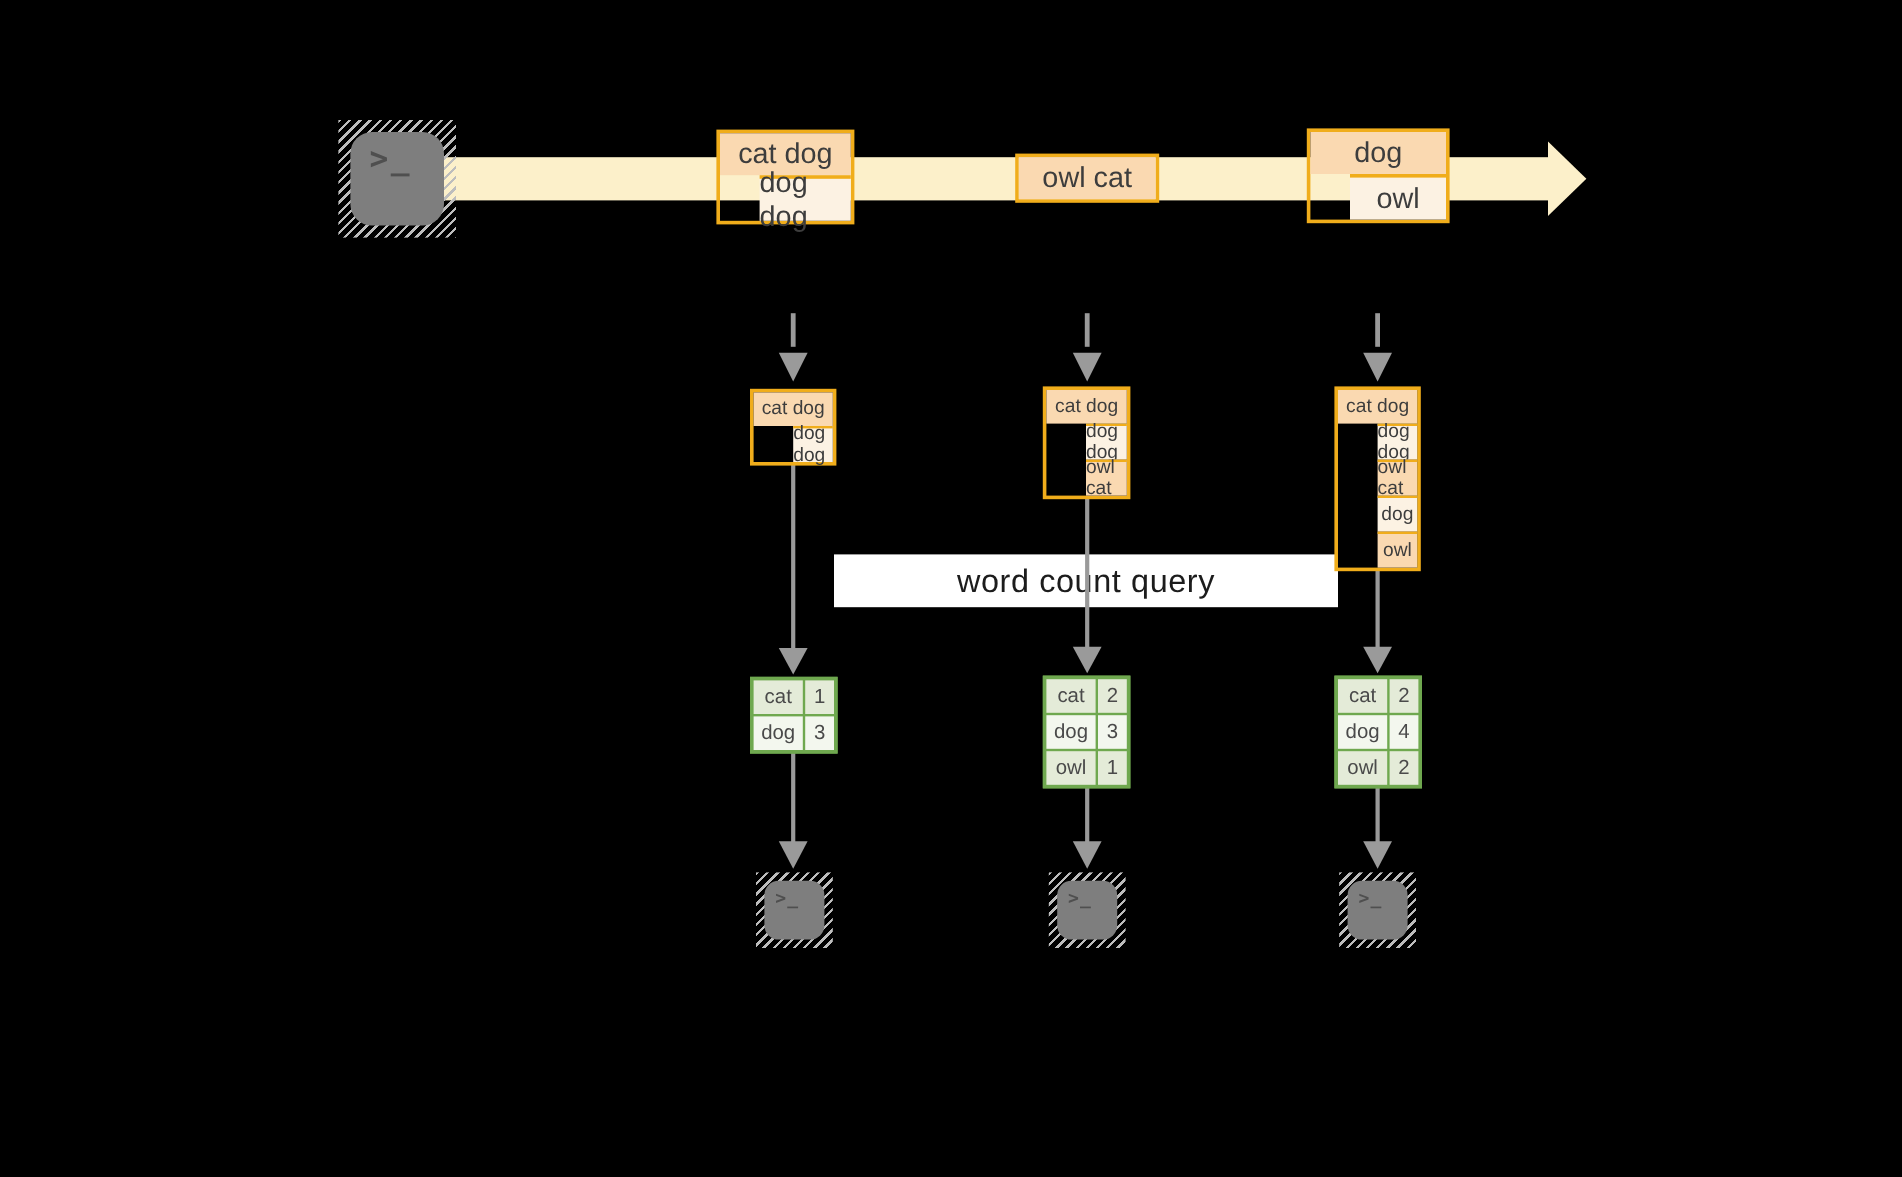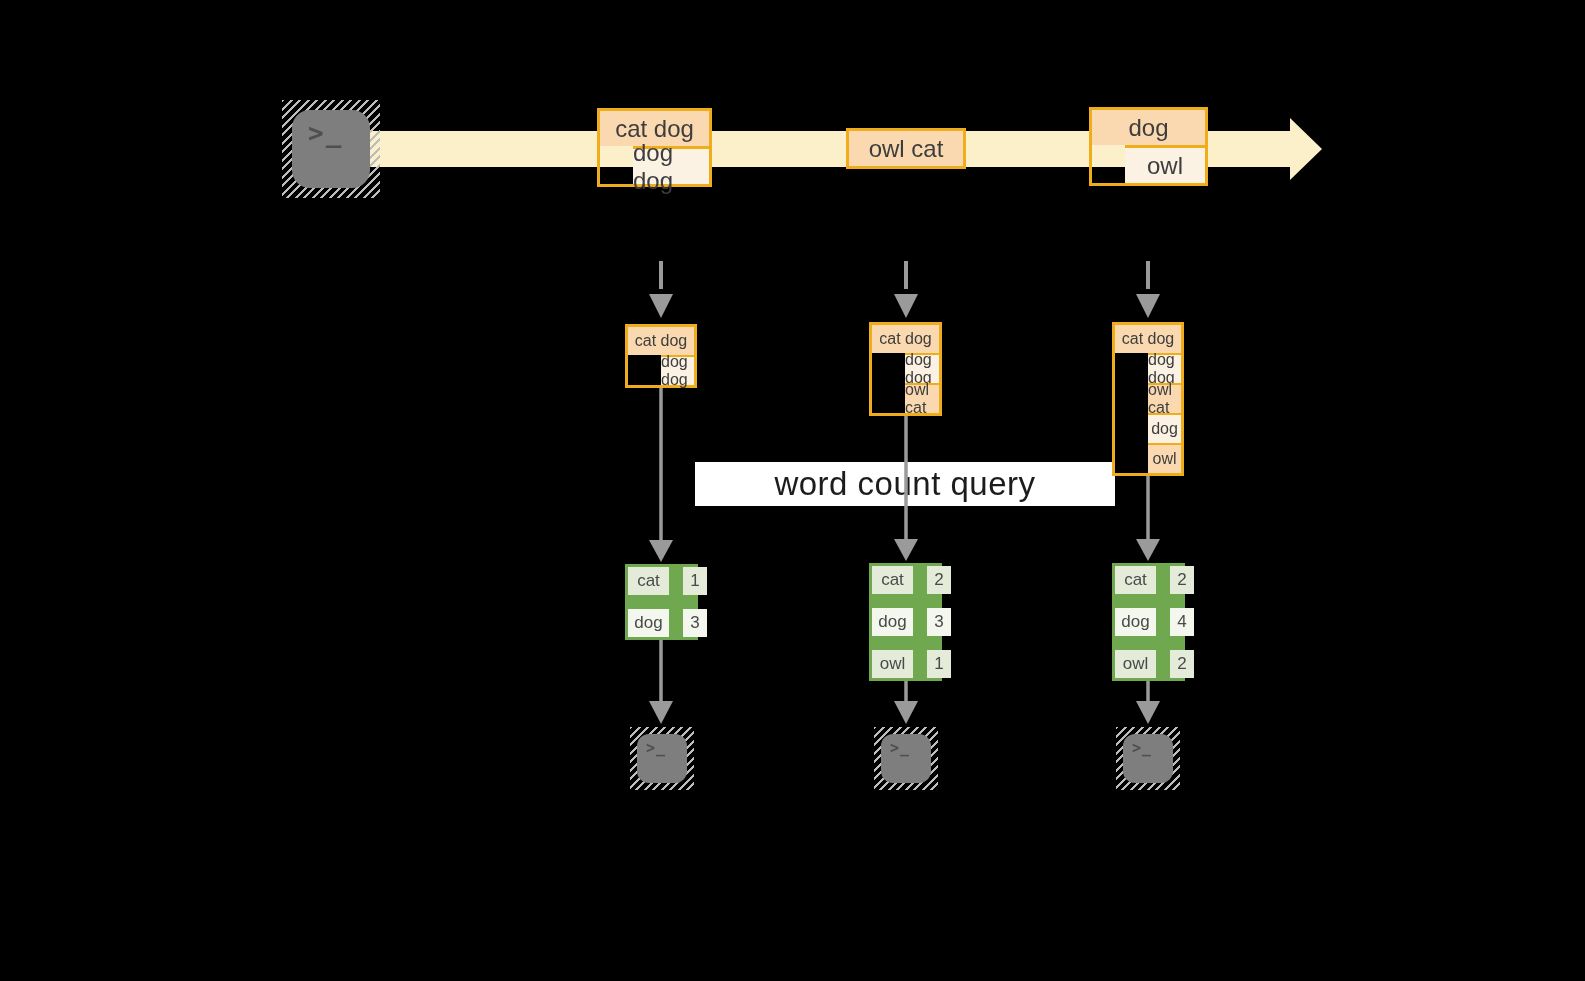--- a/index.html
+++ b/index.html
@@ -16,40 +16,40 @@
   }
   html,body{margin:0;padding:0;background:#000;}
   .canvas{
     position:relative;width:1585px;height:981px;background:#000;overflow:hidden;
     font-family:"Liberation Sans",sans-serif;color:var(--ink);
   }
   .layer{position:absolute;left:0;top:0;z-index:2;}
   .query-label{
     position:absolute;left:695px;top:462px;width:420px;height:44px;background:#FFFFFF;z-index:1;
     display:flex;align-items:center;justify-content:center;
-    font-size:33px;color:#1C1C1C;letter-spacing:.5px;font-weight:400;
+    font-size:27px;color:#1C1C1C;letter-spacing:.5px;font-weight:400;
   }
   
   .obox{
     position:absolute;z-index:3;box-sizing:border-box;border:3px solid var(--orange);
     display:flex;flex-direction:column;
   }
   .ocell{
     display:flex;align-items:center;justify-content:center;
     background:var(--peach);color:var(--ink);
   }
   .ocell + .ocell{border-top:3px solid var(--orange);margin-left:33px;}
   .ocell.light{background:var(--cream);}
   .obox.big .ocell{height:35px;font-size:24px;}
   .obox.stack .ocell{height:28px;font-size:16px;}
   .obox.stack .ocell + .ocell{border-top:2px solid var(--orange);}
   
   .gtable{
     position:absolute;z-index:3;box-sizing:border-box;border:3px solid var(--green);background:var(--green);
-    display:grid;grid-template-columns:41px 24px;gap:14px;
+    display:grid;grid-template-columns:41px 24px;gap:2px;
   }
   .gcell{
     height:28px;display:flex;align-items:center;justify-content:center;
     font-size:17px;color:#4A4A4A;background:var(--gdark);
   }
   .gcell.light{background:var(--glight);}
   
   .term{
     position:absolute;z-index:3;
     background:repeating-linear-gradient(135deg,#BDBDBD 0 2px,transparent 2px 6px);

